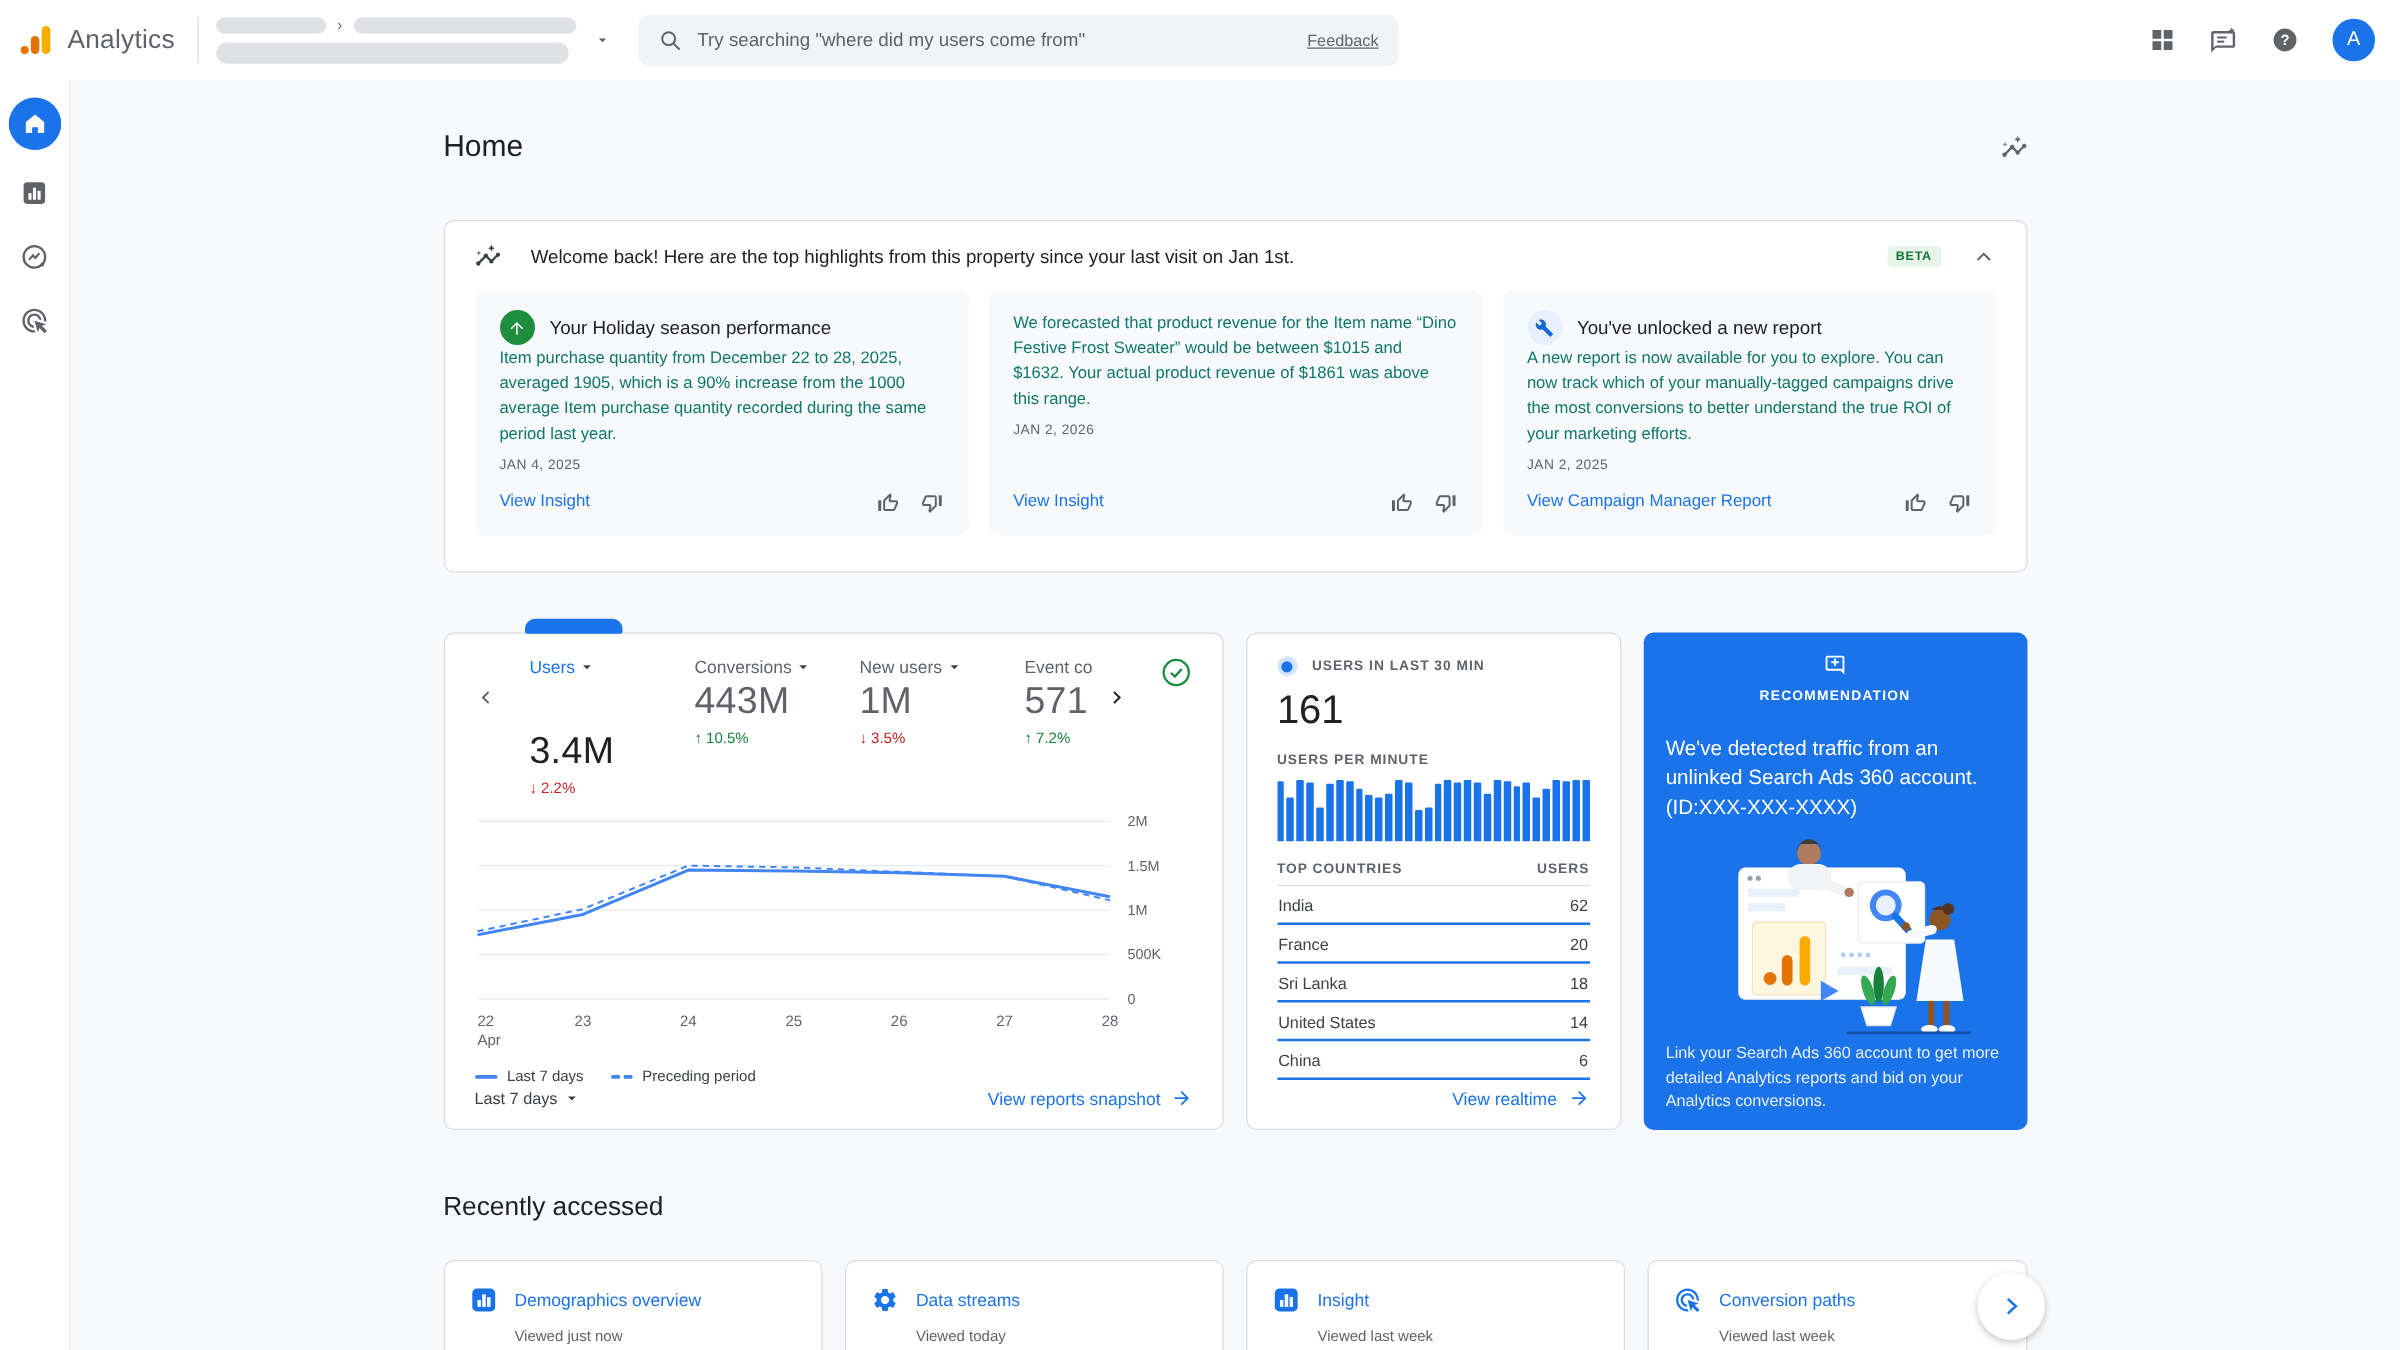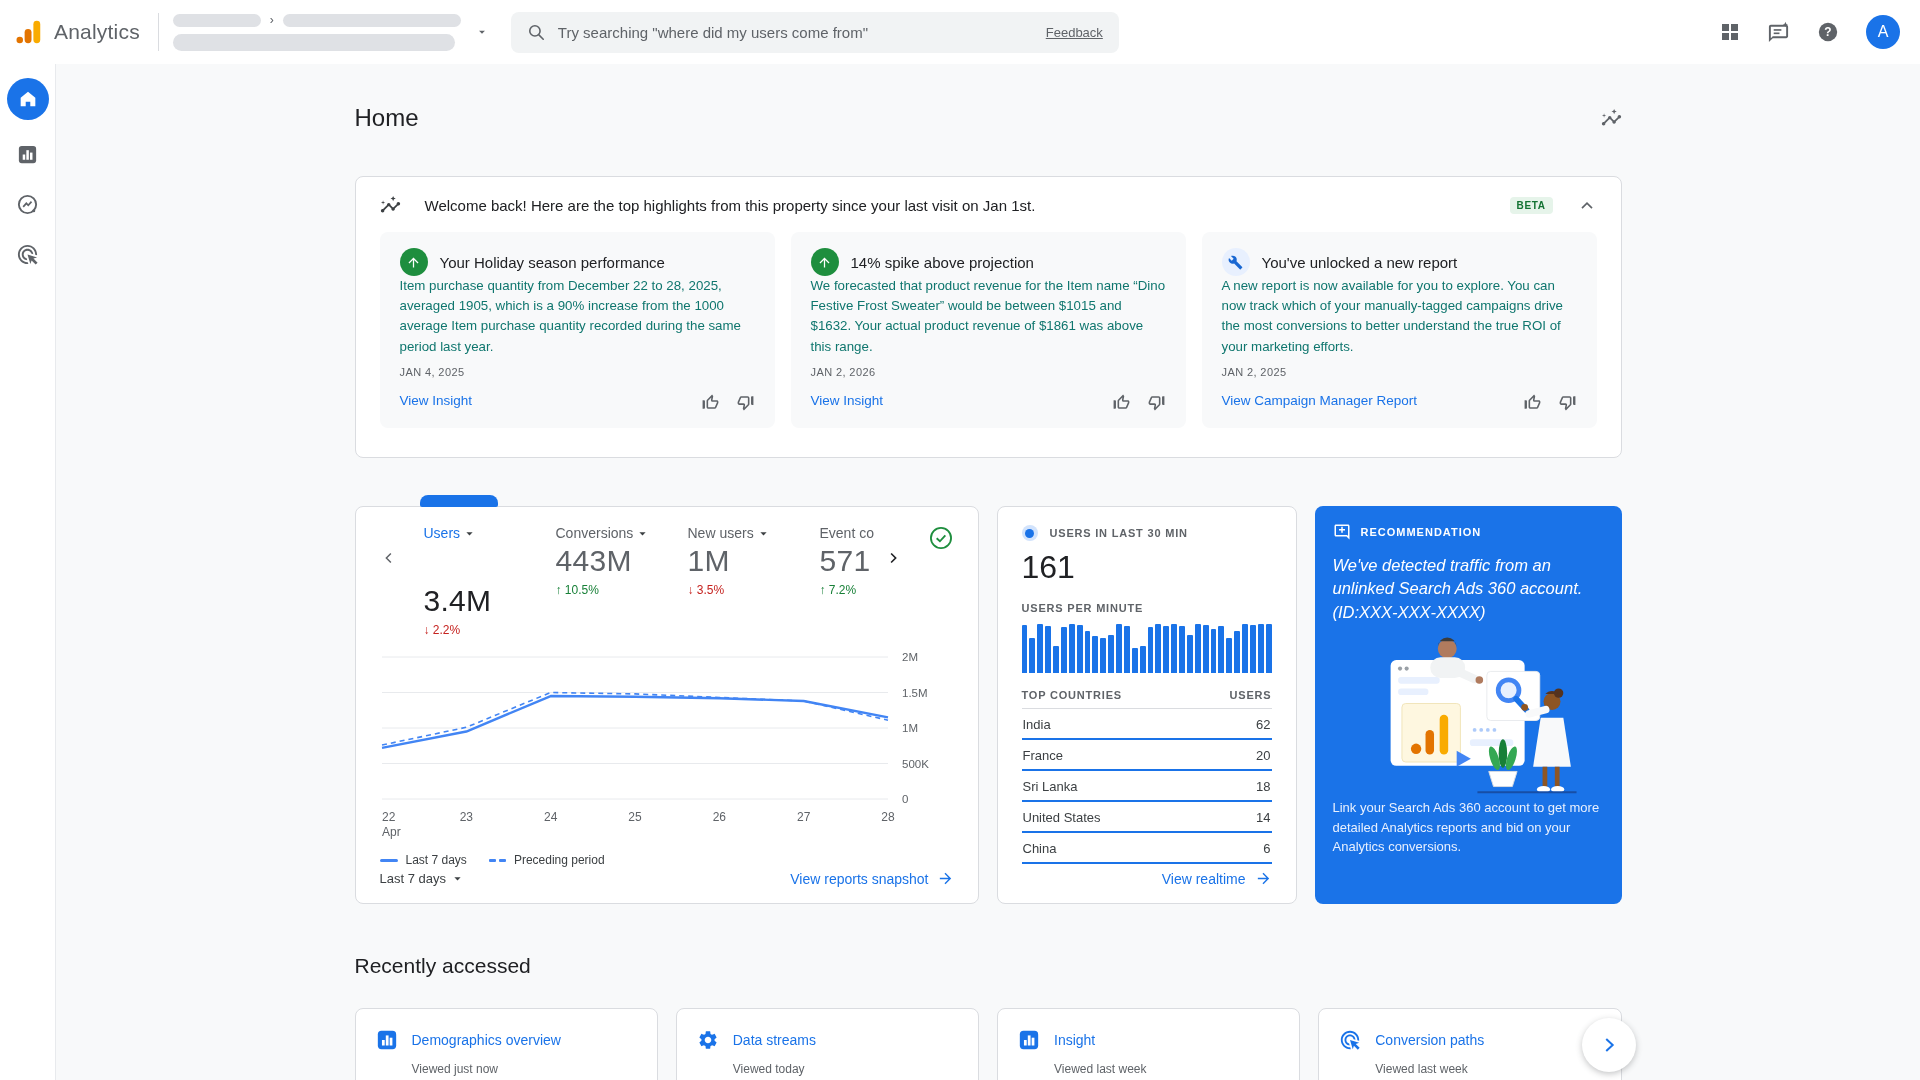--- a/index.html
+++ b/index.html
@@ -110,22 +110,22 @@
   .country-row { display:flex; justify-content:space-between; align-items:center;
     padding:8px 1px 6px; border-bottom:2px solid #1a73e8; font-size:13px; color:#3c4043; }
   .rt-foot { margin-top:auto; display:flex; justify-content:flex-end; }
   .rt-link { display:flex; align-items:center; gap:9px; font-size:14px; }
 
   
   .reco { width:307px; height:398px; background:#1a73e8; border-radius:8px; color:#fff;
     display:flex; flex-direction:column; overflow:hidden; }
   .reco-body { padding:17px 18px 0; flex:1; display:flex; flex-direction:column; }
   .reco-eyebrow { display:flex; align-items:center; gap:10px; font-size:11px; font-weight:700;
-    letter-spacing:1px; }
-  .reco-title { margin-top:13px; font-size:16.5px; font-weight:500; line-height:1.42;font-style:italic; }
+    letter-spacing:1px;flex-direction:column; }
+  .reco-title { margin-top:25px; font-size:16.5px; font-weight:500; line-height:1.42; }
   .reco-illu { margin:4px auto 2px; }
   .reco-text { font-size:13px; line-height:1.5; color:#e8f0fe; }
   .reco-foot { border-top:1px solid rgba(255,255,255,.35); padding:13px 18px; display:flex;
     align-items:center; justify-content:space-between; }
   .reco-action { display:flex; align-items:center; gap:10px; font-size:14px; font-weight:600; color:#fff; }
 
   
   .recent-title { margin-top:50px; font-size:21px; font-weight:400; color:#202124; }
   .recent-row { display:flex; gap:18px; margin-top:30px; position:relative; }
   .recent-card { flex:1; background:#fff; border:1px solid #dadce0; border-radius:8px;
@@ -273,28 +273,20 @@
               <svg width="19" height="19" viewBox="0 0 24 24" data-interactable="true">
                   <g transform="rotate(180 12 12)">
                     <path d="M13.11 5.72l-.57 2.89c-.12.59.04 1.2.42 1.66.38.46.94.73 1.54.73H20v1.08L17.43 18H9.34c-.18 0-.34-.16-.34-.34V9.82l4.11-4.1M14 2L7.59 8.41C7.21 8.79 7 9.3 7 9.83v7.83C7 18.95 8.05 20 9.34 20h8.1c.71 0 1.36-.37 1.72-.97l2.67-6.15c.11-.25.17-.52.17-.8V11c0-1.1-.9-2-2-2h-5.5l.92-4.65c.05-.22.02-.46-.08-.66-.23-.45-.52-.86-.88-1.22L14 2zM4 9H2v11h2c.55 0 1-.45 1-1v-9c0-.55-.45-1-1-1z" fill="#5f6368"></path>
                   </g>
                 </svg>
             </span>
           </div>
         </div>
 
         <div class="hl-card" data-interactable="false">
-          <div class="hl-head">
-            <span class="ic-circle ic-green" data-interactable="false">
-              <svg width="15" height="15" viewBox="0 0 24 24">
-                  <path d="M4 12l1.41 1.41L11 7.83V20h2V7.83l5.58 5.59L20 12l-8-8-8 8z" fill="#fff"></path>
-                </svg>
-            </span>
-            <span class="hl-title" data-interactable="false">14% spike above projection</span>
-          </div>
           <p class="hl-body" data-interactable="false">We forecasted that product revenue for the Item name “Dino Festive Frost Sweater” would be between $1015 and $1632. Your actual product revenue of $1861 was above this range.</p>
           <div class="hl-date" data-interactable="false">JAN 2, 2026</div>
           <div class="hl-foot">
             <span class="blue-link" data-interactable="true">View Insight</span>
             <span class="thumbs">
               <svg width="19" height="19" viewBox="0 0 24 24" data-interactable="true">
                   <path d="M13.11 5.72l-.57 2.89c-.12.59.04 1.2.42 1.66.38.46.94.73 1.54.73H20v1.08L17.43 18H9.34c-.18 0-.34-.16-.34-.34V9.82l4.11-4.1M14 2L7.59 8.41C7.21 8.79 7 9.3 7 9.83v7.83C7 18.95 8.05 20 9.34 20h8.1c.71 0 1.36-.37 1.72-.97l2.67-6.15c.11-.25.17-.52.17-.8V11c0-1.1-.9-2-2-2h-5.5l.92-4.65c.05-.22.02-.46-.08-.66-.23-.45-.52-.86-.88-1.22L14 2zM4 9H2v11h2c.55 0 1-.45 1-1v-9c0-.55-.45-1-1-1z" fill="#5f6368"></path>
                 </svg>
               <svg width="19" height="19" viewBox="0 0 24 24" data-interactable="true">
                   <g transform="rotate(180 12 12)">

